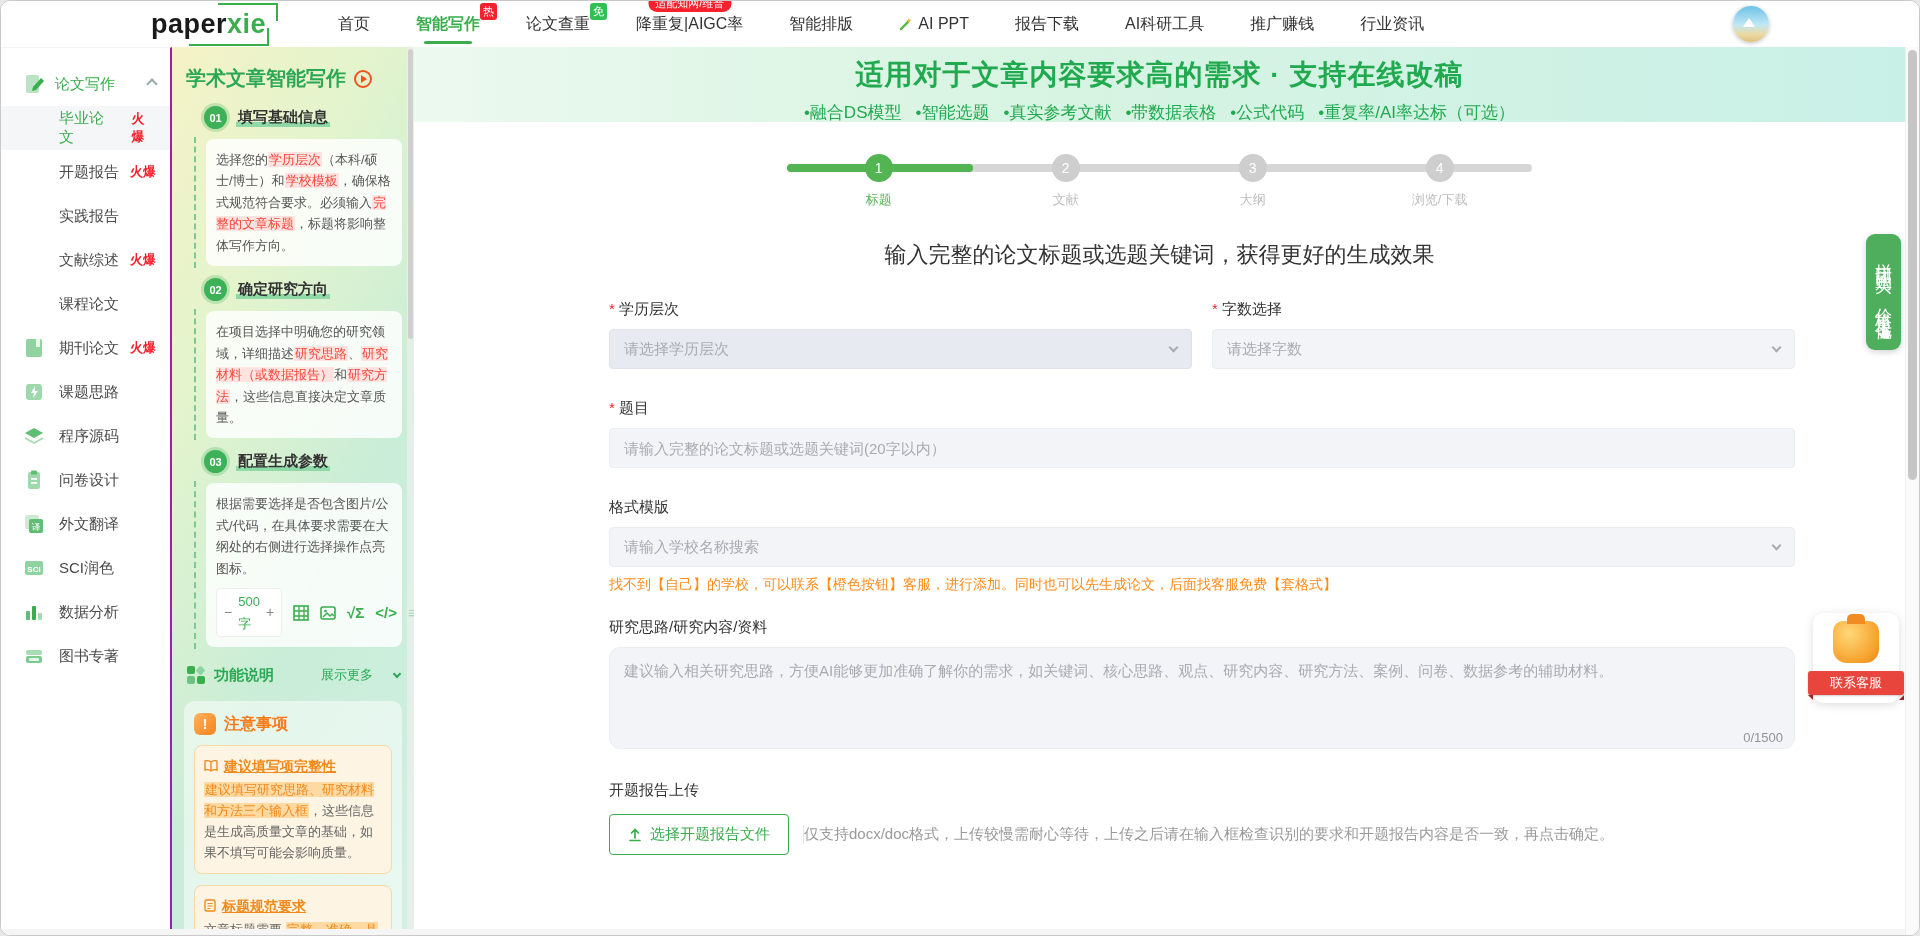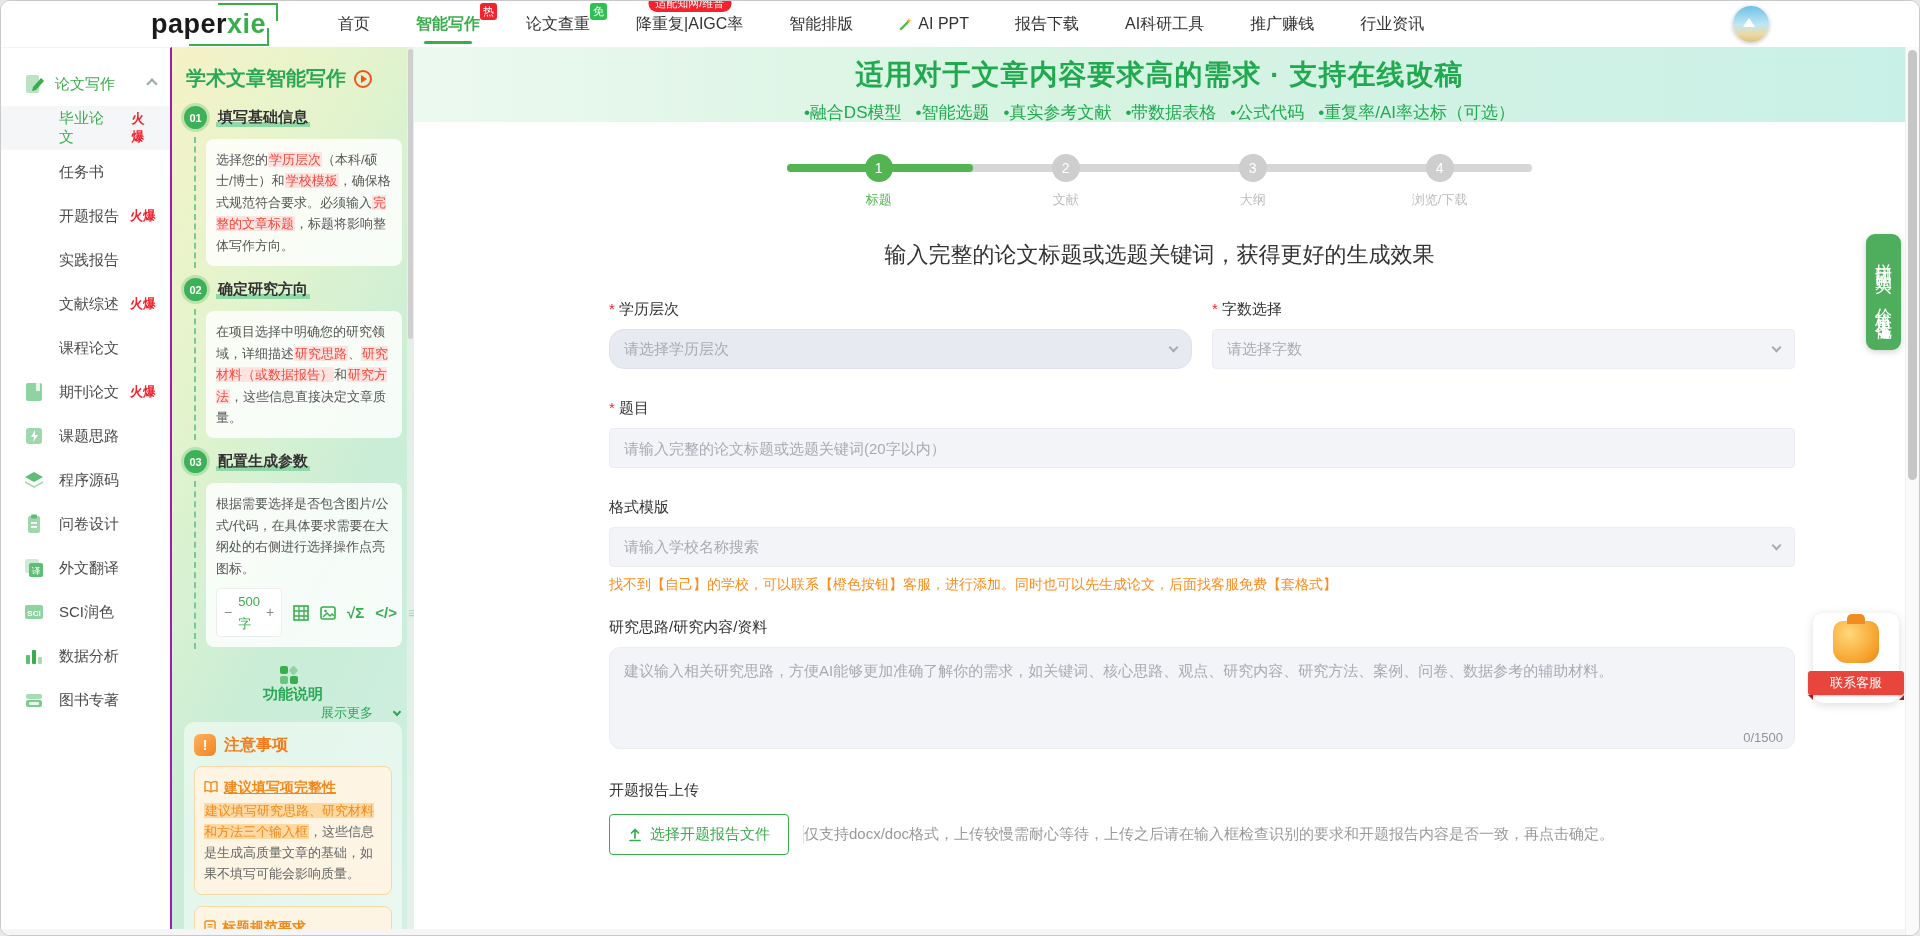--- a/index.html
+++ b/index.html
@@ -44,31 +44,31 @@
   
   .panel { position:absolute; top:46px; left:171px; bottom:0; width:242px; padding:16px 12px 0 12px; overflow:hidden;
     background:linear-gradient(118deg,#f5f2c6 0%,#e3f4cd 28%,#c9edd7 60%,#cdeede 85%,#d6f1e4 100%); }
   .panel-scroll { position:absolute; top:0; right:0; width:7px; bottom:0; background:rgba(240,240,240,.65); }
   .panel-thumb { position:absolute; top:2px; left:1px; width:5px; height:290px; background:#cfcfcf; border-radius:3px; }
   .panel-title-row { display:flex; align-items:center; gap:8px; margin:2px 0 14px 2px; }
   .panel-title { font-size:20px; font-weight:bold; color:#2aa854; }
   .play { width:18px; height:18px; border:2px solid #f4511e; border-radius:50%; position:relative; cursor:pointer; flex:0 0 auto; }
   .play::after { content:""; position:absolute; left:5px; top:3.5px; border-left:6px solid #f4511e; border-top:4px solid transparent; border-bottom:4px solid transparent; }
   .step-head { display:flex; align-items:center; gap:9px; }
-  .step-num { width:23px; height:23px; border-radius:50%; background:#3db157; color:#fff; font-size:11px; font-weight:bold; display:flex; align-items:center; justify-content:center; flex:0 0 auto; box-shadow:0 0 0 3px rgba(61,177,87,.25); }
+  .step-num { width:23px; height:23px; border-radius:50%; background:#3db157; color:#fff; font-size:11px; font-weight:bold; display:flex; align-items:center; justify-content:center; flex:0 0 auto; box-shadow:0 0 0 3px rgba(61,177,87,.25);margin-left:20px; }
   .step-title { font-size:15px; font-weight:bold; color:#333; background:linear-gradient(transparent 72%, #8fd9a6 72%); padding:0 2px; }
   .step-body { margin:8px 0 10px 10px; border-left:2px dashed #7cc793; padding:2px 0 2px 10px; }
   .step-card { background:rgba(255,255,255,.82); border-radius:8px; padding:10px 10px; font-size:13px; color:#555; line-height:1.65; }
   .hl-red { background:#ffe3e1; color:#f5483b; padding:0 1px; }
   .gen-toolbar { display:flex; align-items:center; gap:11px; margin-top:9px; }
   .count-pill { background:#fff; border:1px solid #eee; border-radius:4px; padding:2px 7px; display:flex; align-items:center; gap:6px; color:#3aad4d; font-size:13px; cursor:pointer; }
   .count-pill .pm { color:#888; font-size:14px; }
   .tool-ic { color:#3aad4d; font-size:15px; font-weight:bold; cursor:pointer; line-height:1; }
   .tool-ic svg { display:block; }
-  .features-row { display:flex; align-items:center; margin:16px 2px 0 2px;flex-direction:column; }
+  .features-row { display:flex; align-items:center; margin:16px 2px 16px 2px; }
   .feat-icon { width:20px; height:20px; margin-right:8px; }
   .features-label { font-size:15px; font-weight:bold; color:#2aa854; }
   .show-more { margin-left:auto; font-size:13px; color:#2aa854; display:flex; align-items:center; gap:21px; cursor:pointer; }
   .show-more .chev { border-color:#2aa854; width:6px; height:6px; margin-top:-3px; }
   .notice { background:rgba(255,255,255,.5); border-radius:10px; padding:12px 10px; }
   .notice-head { display:flex; align-items:center; gap:8px; margin-bottom:10px; }
   .notice-ic { width:22px; height:22px; border-radius:6px; background:linear-gradient(135deg,#ffb25e,#f4831f); color:#fff; font-weight:bold; font-size:14px; display:flex; align-items:center; justify-content:center; }
   .notice-title { font-size:16px; font-weight:bold; color:#f57c1a; }
   .nbox { background:#fdf4e3; border:1px solid #f6d9a6; border-radius:8px; padding:9px 9px; margin-bottom:11px; font-size:13px; color:#666; line-height:1.6; }
   .nbox-title { color:#f08a1d; font-weight:bold; font-size:14px; display:flex; align-items:center; gap:6px; margin-bottom:3px;text-decoration:underline; }
@@ -88,21 +88,21 @@
   .pstep.active .pcirc { background:#52b551; }
   .plabel { margin-top:9px; font-size:13px; color:#bdbdbd; }
   .pstep.active .plabel { color:#52b551; }
   .form-heading { text-align:center; font-size:22px; color:#333; margin-top:30px; }
   .form { width:1186px; margin-left:195px; }
   .frow { display:flex; gap:20px; }
   .fcol { flex:1; min-width:0; }
   .flabel { font-size:15px; color:#333; margin:30px 0 10px; }
   .req::before { content:"* "; color:#f5222d; }
   .field { height:40px; background:#f3f4f8; border:1px solid #ecedf2; border-radius:4px; display:flex; align-items:center; padding:0 14px; cursor:pointer; font-size:15px; }
-  .field.darker { background:#e8eaf1; border-color:#dfe2ec;border-radius:15px; }
+  .field.darker { background:#e8eaf1; border-color:#dfe2ec; }
   .ph { color:#a8abb2; }
   .val { color:#333; }
   .fhint-org { color:#ff8c1a; margin-left:10px; font-size:15px; }
   .field .chev { margin-left:auto; border-color:#a8abb2; width:7px; height:7px; margin-top:-4px; flex:0 0 auto; }
   input.text-field { width:100%; height:40px; background:#f3f4f8; border:1px solid #ecedf2; border-radius:4px; padding:0 14px; font-size:15px; color:#333; outline:none; font-family:inherit; }
   input.text-field::placeholder { color:#a8abb2; }
   .warn-line { margin-top:9px; font-size:14px; color:#ff8c1a; }
   .ta-wrap { position:relative; }
   textarea.ta { width:100%; height:102px; background:#f3f4f8; border:1px solid #ecedf2; border-radius:11px; padding:11px 14px; font-size:15px; color:#333; resize:none; outline:none; font-family:inherit; line-height:1.6; }
   textarea.ta::placeholder { color:#a8abb2; }
@@ -158,23 +158,20 @@
       <svg class="s-icon" viewBox="0 0 22 22">
           <rect x="3" y="2" width="13" height="18" rx="2" fill="#b9e3c3"></rect>
           <path d="M10 14 L18 5 L21 8 L13 17 L9 18z" fill="#3aad4d"></path>
         </svg>
       <span>论文写作</span>
       <span class="chev up"></span>
     </div>
     <div class="side-item sub selected">
         <span>毕业论文</span>
         <span class="hot">火爆</span>
-      </div>
-    <div class="side-item sub">
-        <span>任务书</span>
       </div>
     <div class="side-item sub">
         <span>开题报告</span>
         <span class="hot">火爆</span>
       </div>
     <div class="side-item sub">
         <span>实践报告</span>
       </div>
     <div class="side-item sub">
         <span>文献综述</span>

